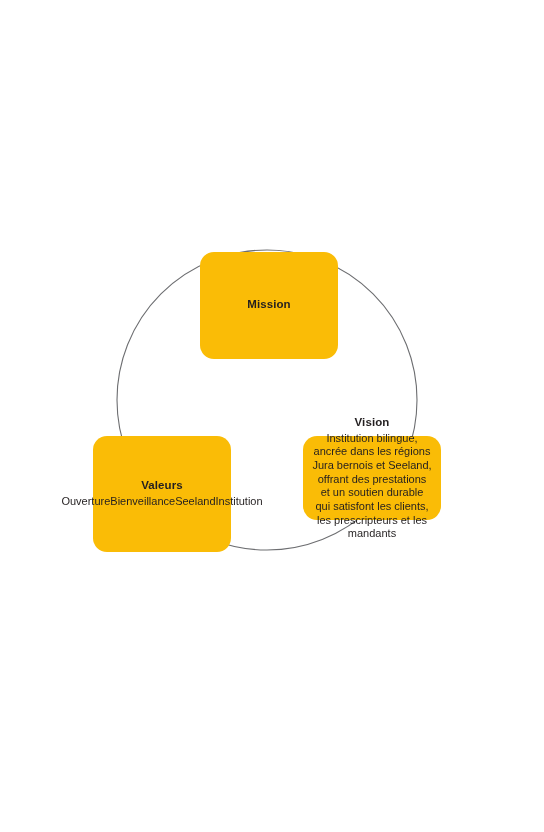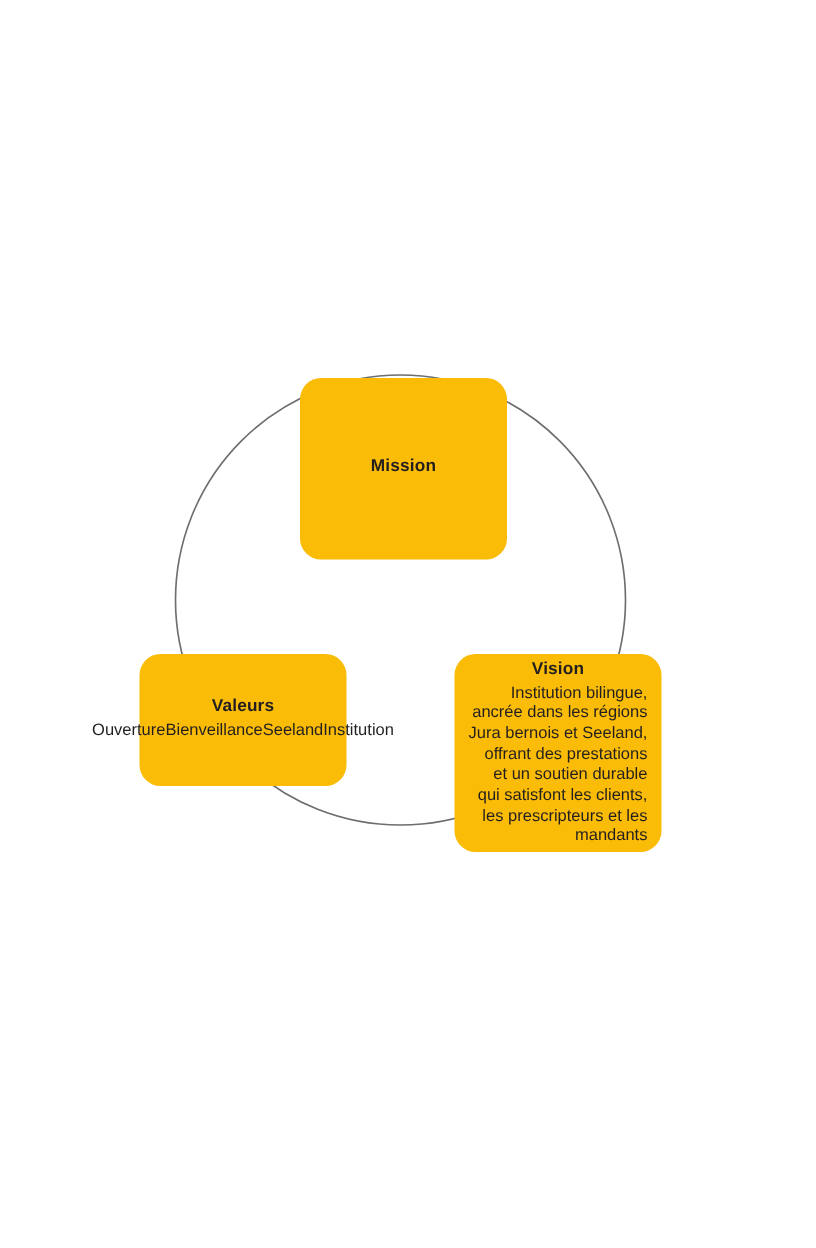--- a/index.html
+++ b/index.html
@@ -68,37 +68,36 @@
     display: flex;
     flex-direction: row;
     align-items: center;
   }
 
   
   #node-mission {
     left: 200px;
     top: 252px;
     width: 138px;
-    height: 121px;
+    height: 107px;
     text-align: right;
   }
 
   #node-valeurs {
     left: 93px;
     top: 436px;
     width: 138px;
-    height: 88px;
+    height: 116px;
   }
 
   #node-vision {
     left: 303px;
     top: 436px;
     width: 138px;
-    height: 132px;
-    text-align: right;
+    height: 84px;
   }
 </style>
 </head>
 <body>
 
 <div id="diagram-canvas">
 
   <svg id="cycle-arc-svg" viewBox="0 0 544 832" xmlns="http://www.w3.org/2000/svg">
     <circle cx="267" cy="400" r="150" fill="none" stroke="#6d6e71" stroke-width="1.1"></circle>
   </svg>

